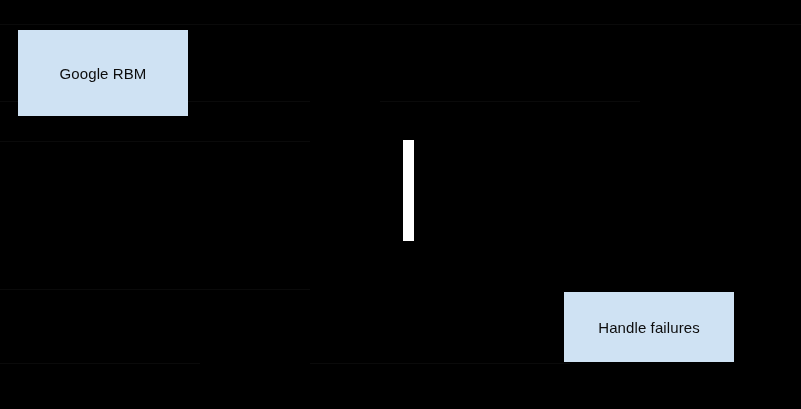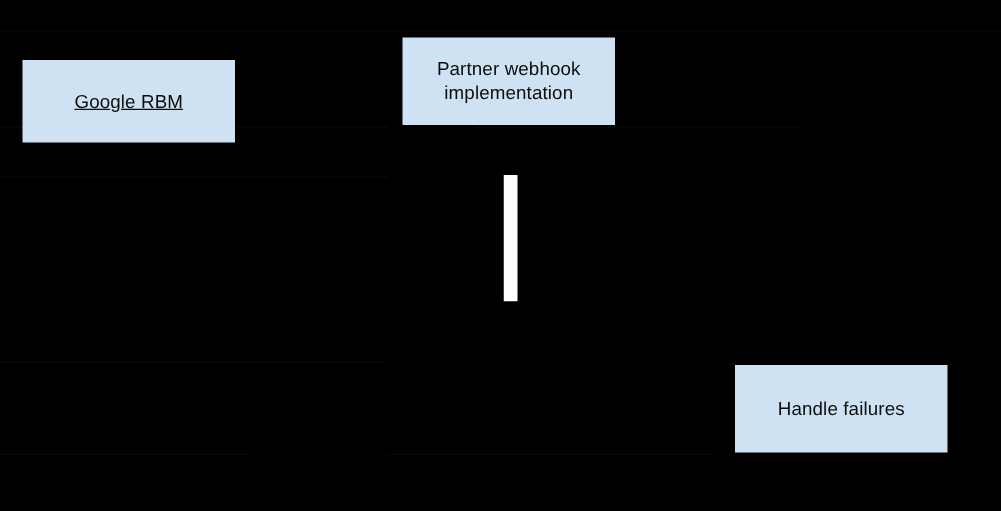--- a/index.html
+++ b/index.html
@@ -49,23 +49,21 @@
 <div id="canvas">
 
   <div class="hairline" style="left:0px;   top:24px;  width:801px;"></div>
   <div class="hairline" style="left:0px;   top:101px; width:310px;"></div>
   <div class="hairline" style="left:380px; top:101px; width:260px;"></div>
   <div class="hairline" style="left:0px;   top:141px; width:310px;"></div>
   <div class="hairline" style="left:0px;   top:289px; width:310px;"></div>
   <div class="hairline" style="left:0px;   top:363px; width:200px;"></div>
   <div class="hairline" style="left:310px; top:363px; width:260px;"></div>
 
-  <div class="node" style="left:18px; top:48px; width:170px; height:66px;text-decoration:underline;">Google RBM</div>
-
-  <div class="node" style="left:322px; top:30px; width:170px; height:70px;">Partner webhook
-implementation</div>
+  <div class="node" style="left:18px; top:30px; width:170px; height:86px;">Google RBM</div>
 
 
-  <div class="node" style="left:588px; top:292px; width:170px; height:70px;">Handle failures</div>
+
+  <div class="node" style="left:564px; top:292px; width:170px; height:70px;">Handle failures</div>
 
   <div class="divider-bar" style="left:403px; top:140px; width:11px; height:101px;"></div>
 
 </div>
 
 </body></html>

